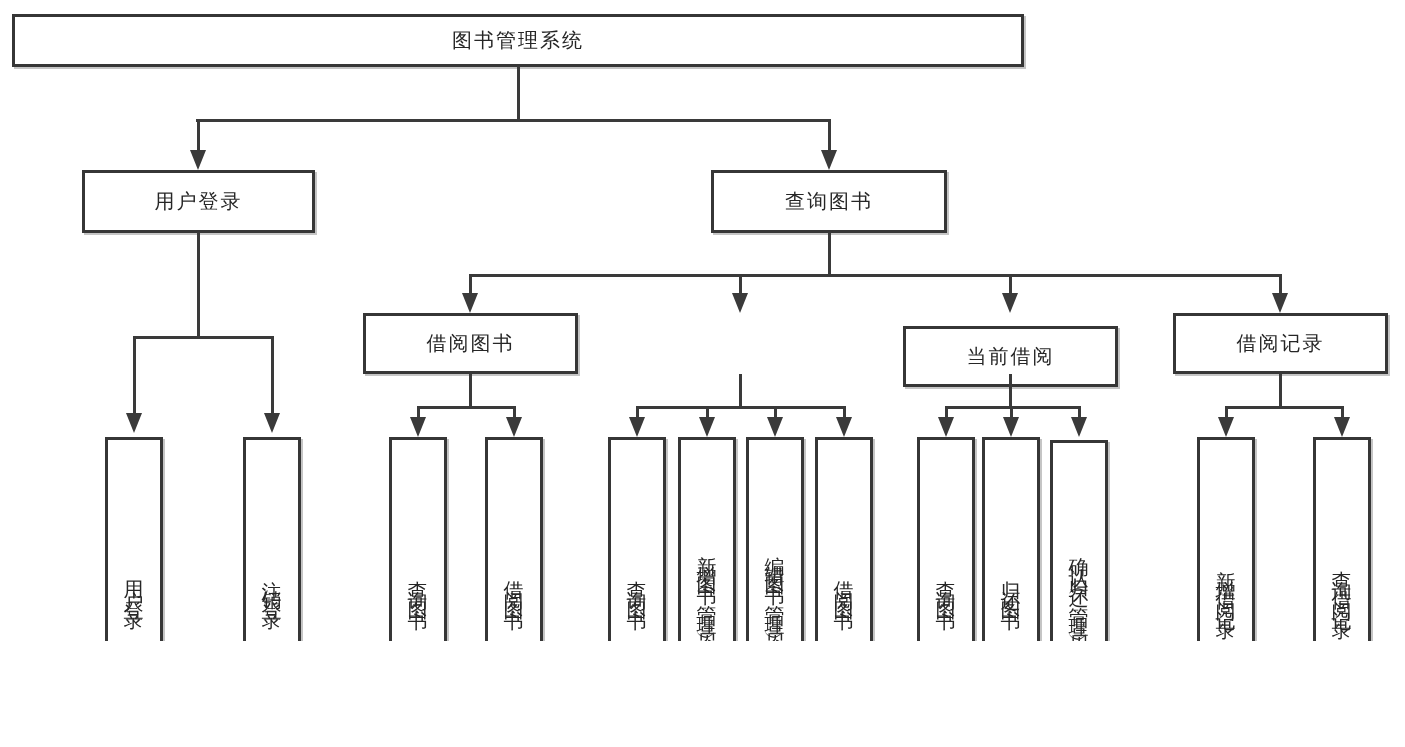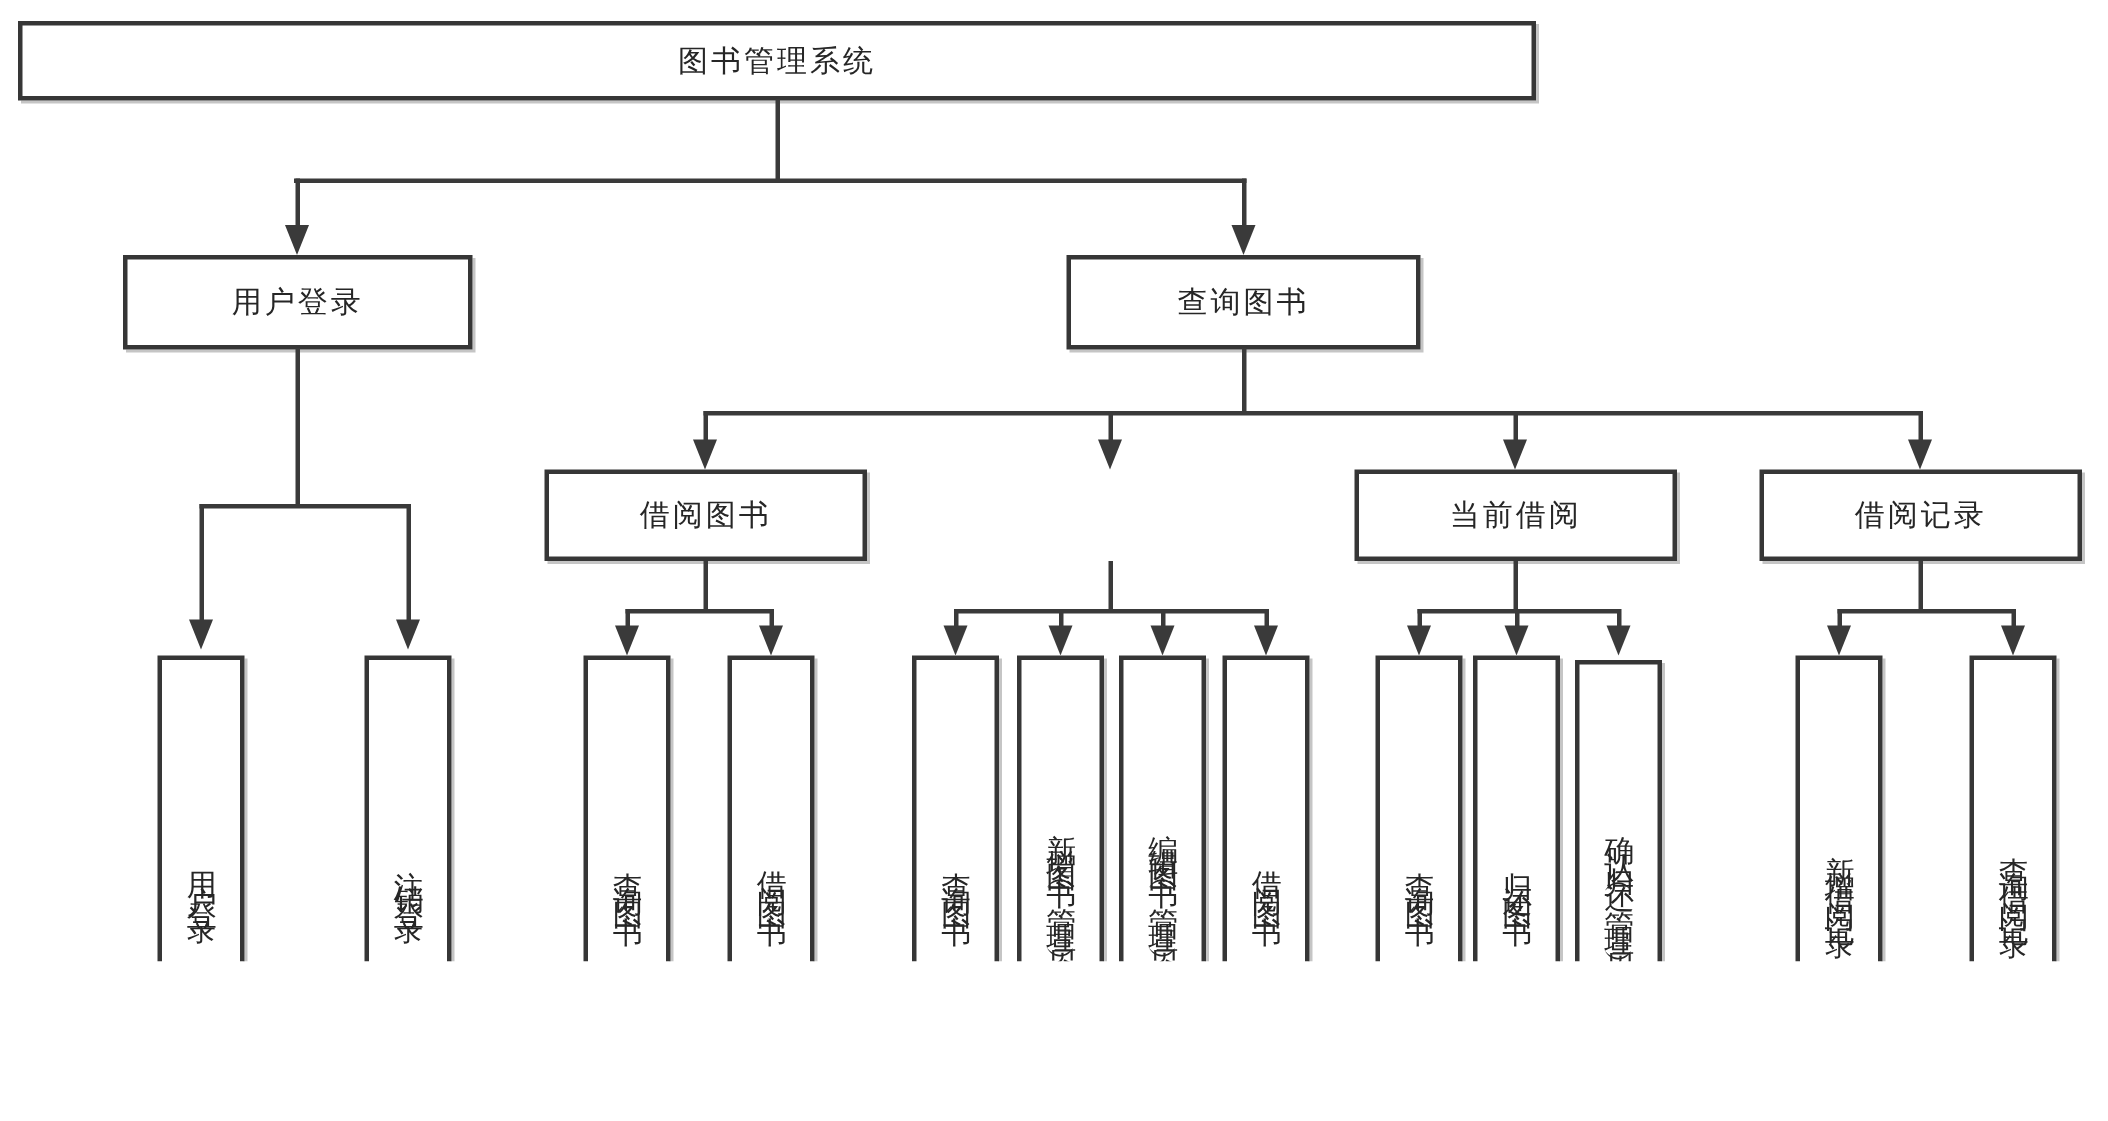--- a/index.html
+++ b/index.html
@@ -85,21 +85,21 @@
   <div class="vline" style="left:469px;top:274px;height:22px;"></div>
   <div class="vline" style="left:739px;top:274px;height:22px;"></div>
   <div class="vline" style="left:1009px;top:274px;height:22px;"></div>
   <div class="vline" style="left:1279px;top:274px;height:22px;"></div>
   <div class="arrow" style="left:462px;top:293px;"></div>
   <div class="arrow" style="left:732px;top:293px;"></div>
   <div class="arrow" style="left:1002px;top:293px;"></div>
   <div class="arrow" style="left:1272px;top:293px;"></div>
 
   <div class="box" style="left:363px;top:313px;width:215px;height:61px;">借阅图书</div>
-  <div class="box" style="left:903px;top:313px;width:215px;height:61px;">当前借阅</div>
+  <div class="box" style="left:903px;top:326px;width:215px;height:61px;">当前借阅</div>
   <div class="box" style="left:1173px;top:313px;width:215px;height:61px;">借阅记录</div>
 
   <div class="vline" style="left:469px;top:374px;height:33px;"></div>
   <div class="hline" style="left:417px;top:406px;width:99px;"></div>
   <div class="vline" style="left:417px;top:406px;height:14px;"></div>
   <div class="vline" style="left:513px;top:406px;height:14px;"></div>
   <div class="arrow" style="left:410px;top:417px;"></div>
   <div class="arrow" style="left:506px;top:417px;"></div>
 
   <div class="vline" style="left:739px;top:374px;height:33px;"></div>

